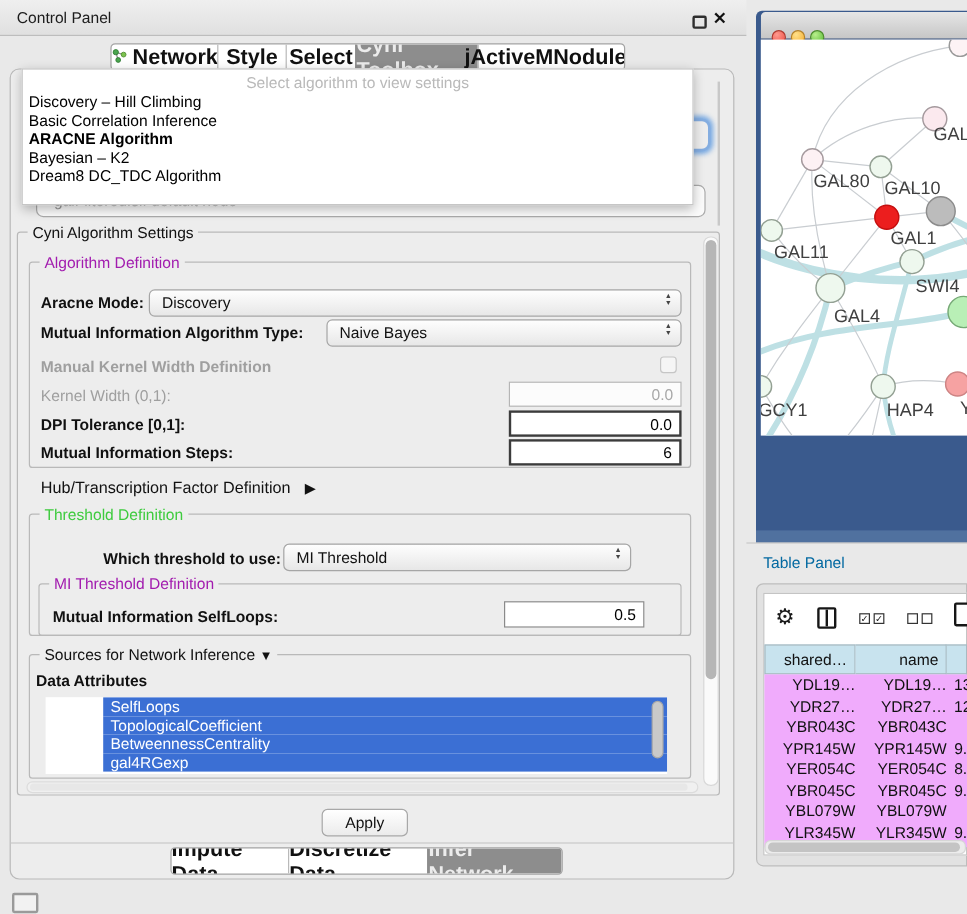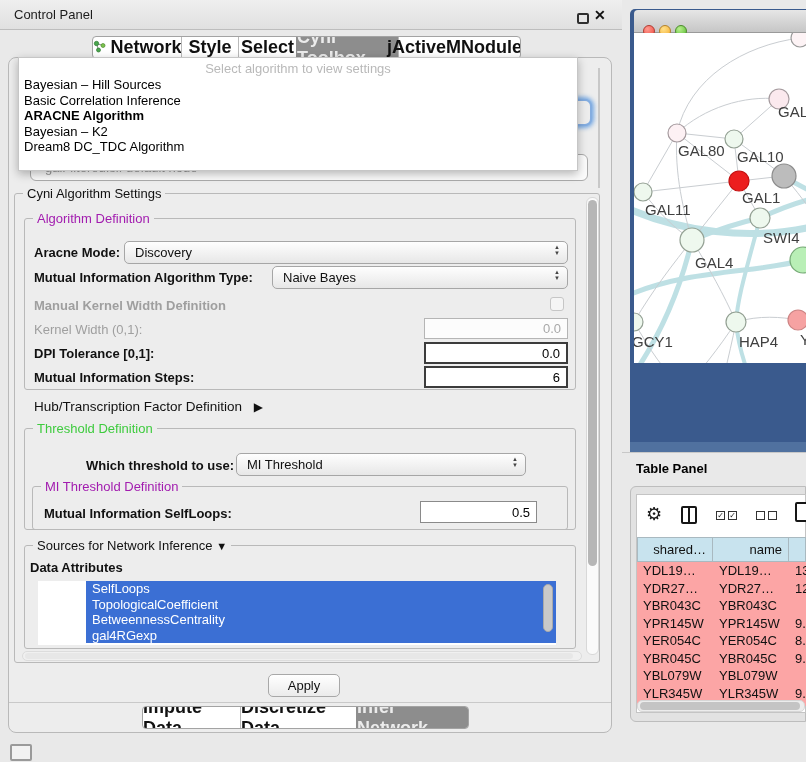--- a/index.html
+++ b/index.html
@@ -78,33 +78,33 @@
     border-bottom:1px solid #9a9a9a; border-top-left-radius:4px; }
   .tl { position:absolute; width:12px; height:12px; border-radius:50%; top:15px; }
   .tl.red { background:radial-gradient(circle at 35% 30%, #ff9a90, #ee4b40); border:1px solid #b03a30; }
   .tl.yel { background:radial-gradient(circle at 35% 30%, #ffe08a, #f4ad2f); border:1px solid #b4822a; }
   .tl.grn { background:radial-gradient(circle at 35% 30%, #b8ef8c, #56b832); border:1px solid #4c8c2c; }
   .net-canvas { left:634px; top:33px; width:172px; height:330px; background:#fff; overflow:hidden; }
   .net-bottom { left:630px; top:442px; width:176px; height:10px; background:#50719f; }
 
   
   .tp-divider { left:622px; top:452px; width:184px; height:1px; background:#c8c8c8; }
-  .tp-title { left:636px; top:461px; font-size:13px; color:#000000;font-weight:bold; }
+  .tp-title { left:636px; top:461px; font-size:13px; color:#0369a1; }
   .table-outer { left:630px; top:486px; width:176px; height:236px; background:#e2e2e2; border:1px solid #bdbdbd;
     border-top-left-radius:6px; border-bottom-left-radius:6px; }
   .table-inner { left:636px; top:494px; width:170px; height:219px; background:#fff; border:1px solid #c4c4c4; }
   .pane-icon { position:absolute; width:16px; height:18px; border:2px solid #161616; border-radius:2px; }
   .pane-icon::after { content:""; position:absolute; left:5px; top:0; width:2px; height:14px; background:#161616; }
   .sq { position:absolute; width:9px; height:9px; border:1.5px solid #333; background:#fff; font-size:8px; line-height:8px; text-align:center; color:#222; }
   .doc-icon { position:absolute; width:15px; height:20px; border:2px solid #161616; border-radius:2px; background:#fff; }
   .thead { position:absolute; left:637px; top:537px; width:169px; height:25px; display:flex; }
   .th { background:#c8e3ee; border:1px solid #a9b9c0; border-left:none; font-size:13px; display:flex;
     align-items:center; justify-content:flex-end; padding-right:6px; color:#111; }
   .th:first-child { border-left:1px solid #a9b9c0; }
-  .tbody { position:absolute; left:637px; top:562px; width:169px; height:144px; overflow:hidden; background:#fca5a5; }
+  .tbody { position:absolute; left:637px; top:562px; width:169px; height:144px; overflow:hidden; background:#f0abfc;text-align:right; }
   .trow { display:flex; height:17.5px; font-size:13px; line-height:17.5px; }
   .trow .c { padding-left:6px; white-space:nowrap; overflow:hidden; }
   .w1 { width:76px; } .w2 { width:76px; } .w3 { flex:1; }
 
   .mini-icon { left:10px; top:744px; width:22px; height:17px; border:2px solid #9a9a9a; border-radius:2px; background:#f2f2f2; }
 
   svg text { font-family:"Liberation Sans",sans-serif; font-size:15px; fill:#404040; }
 </style>
 </head>
 <body>
@@ -142,21 +142,21 @@
 </div>
 
 <div class="abs main-panel"></div>
 
 <div class="abs bg-combo">galFiltered.sif default node</div>
 <div class="abs bg-focus"></div>
 <div class="abs bg-line"></div>
 
 <div class="abs popup">
   <div class="ph">Select algorithm to view settings</div>
-  <div class="it">Bayesian – Hill Sources</div>
+  <div class="it">Discovery – Hill Climbing</div>
   <div class="it">Basic Correlation Inference</div>
   <div class="it bold">ARACNE Algorithm</div>
   <div class="it">Bayesian – K2</div>
   <div class="it">Dream8 DC_TDC Algorithm</div>
 </div>
 
 <div class="abs group" style="left:14px;top:193px;width:586px;height:470px;">
   <span class="gtitle">Cyni Algorithm Settings</span>
 </div>
 <div class="abs vtrack" style="left:586px;top:197px;width:13px;height:458px;">

